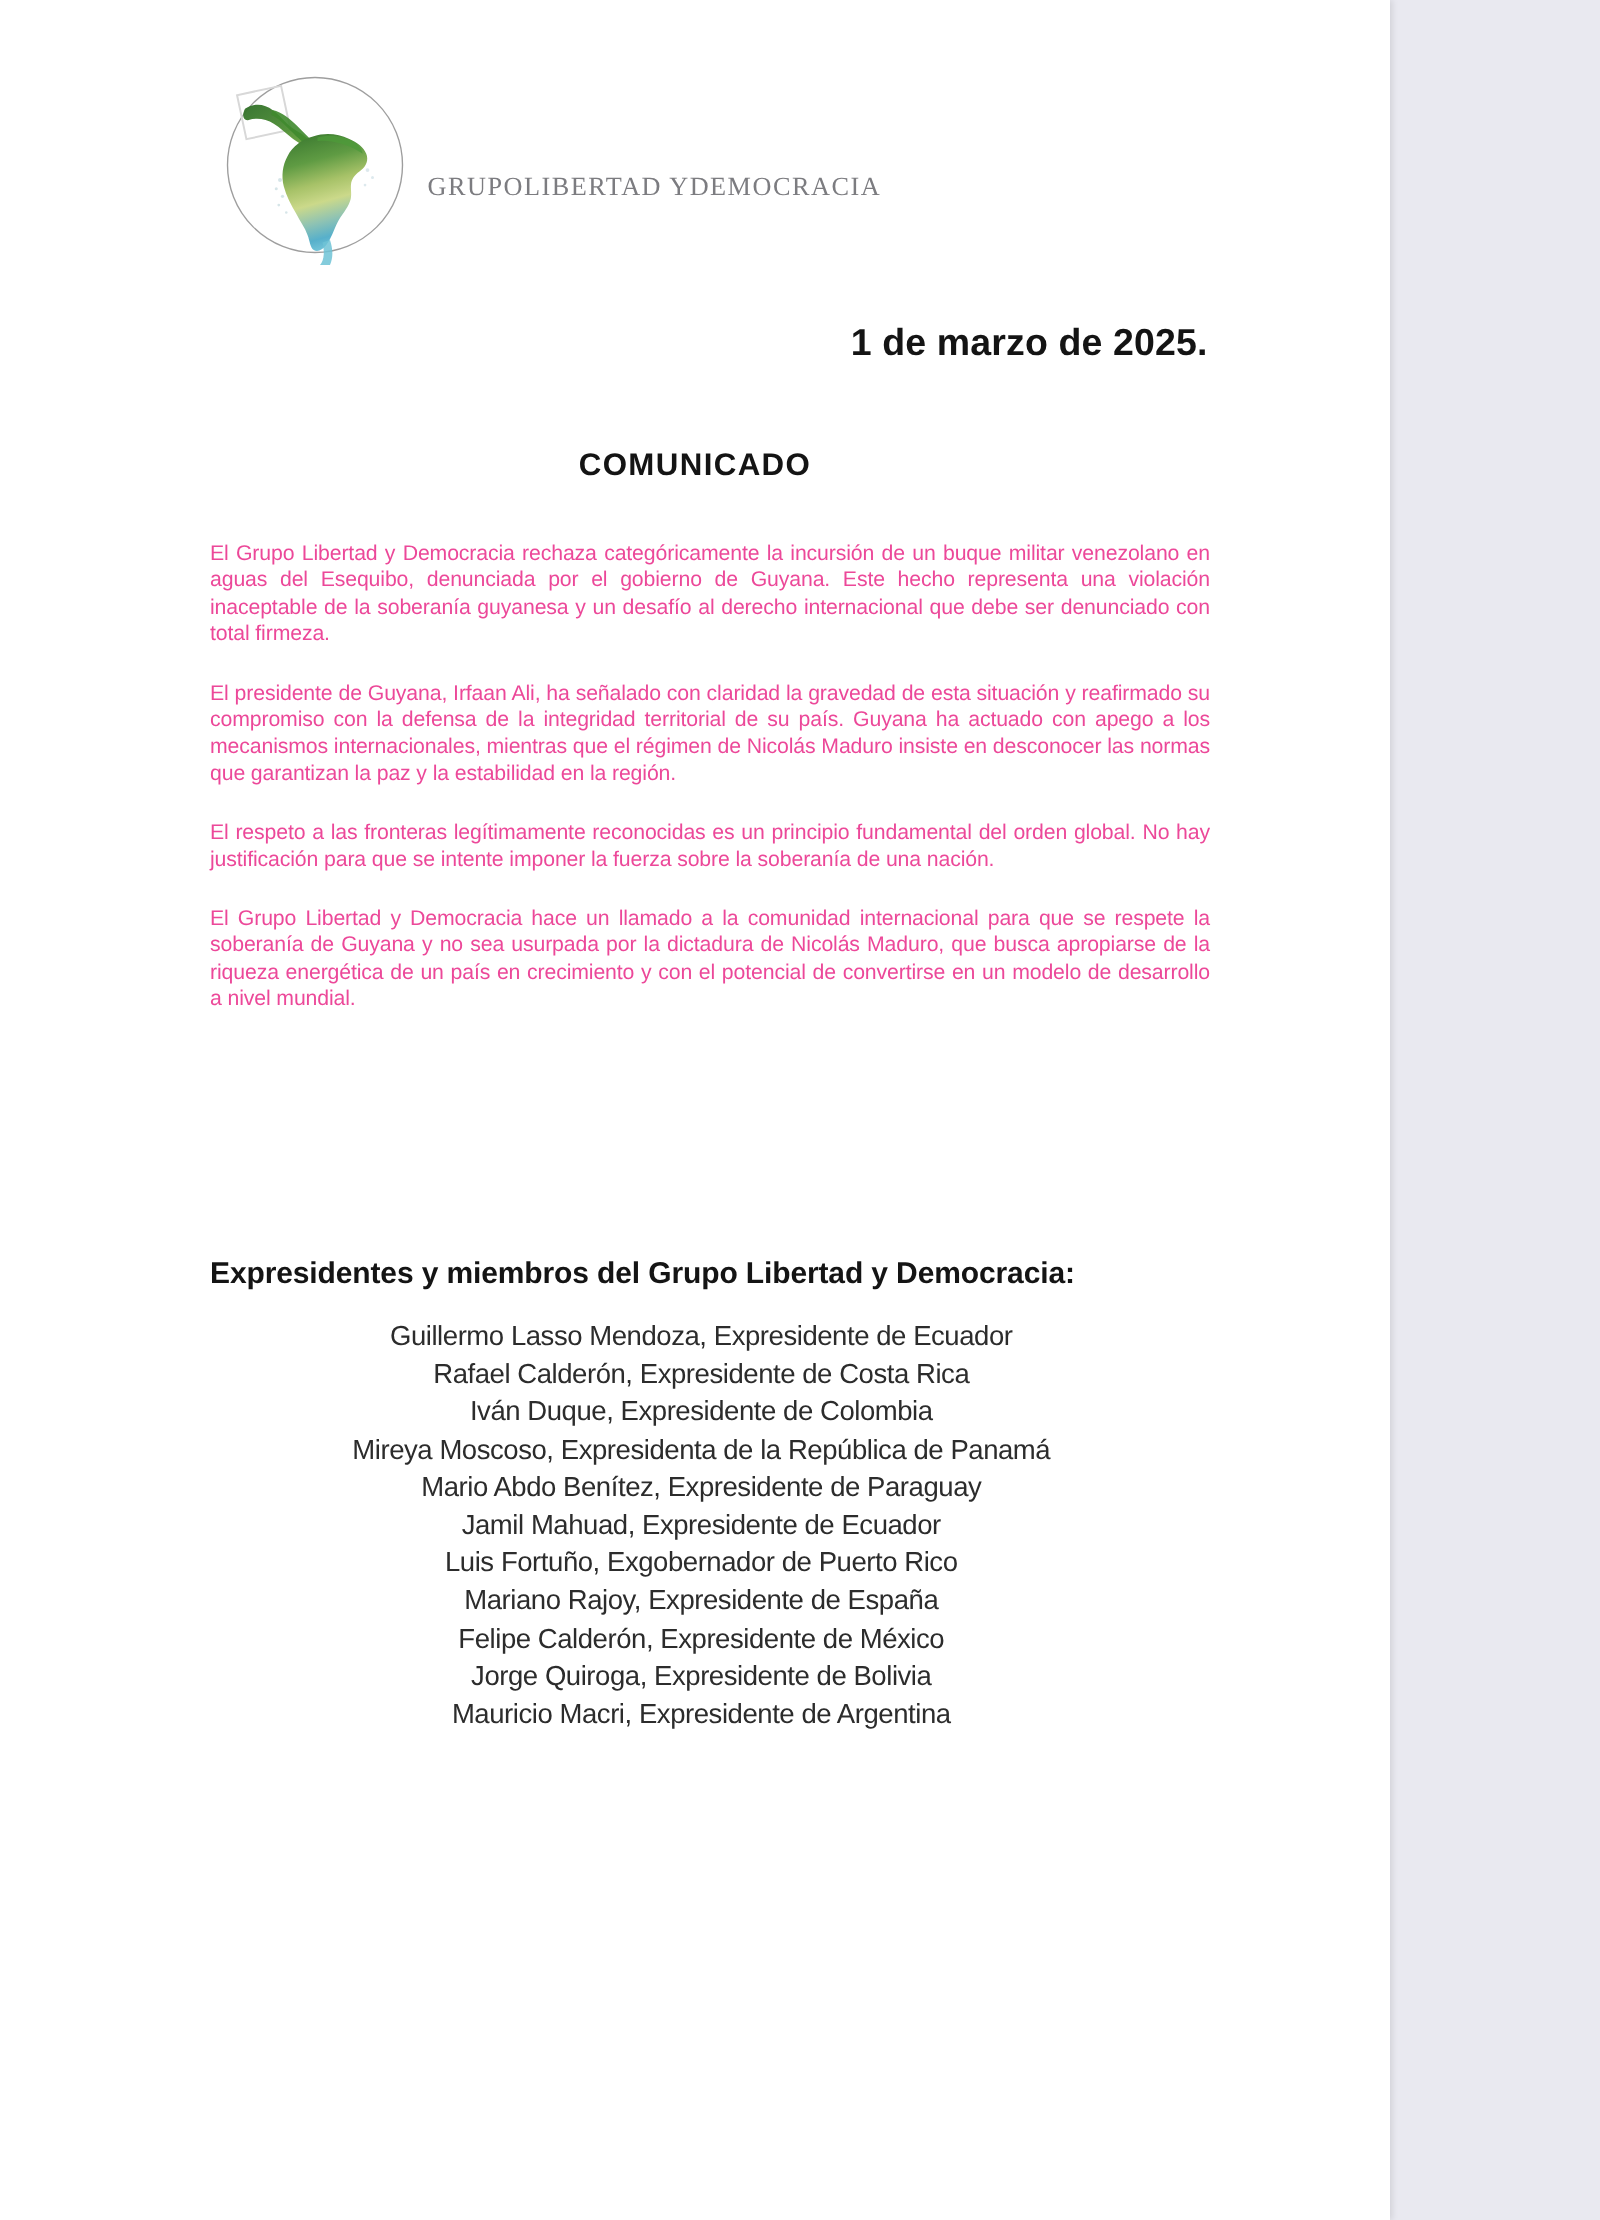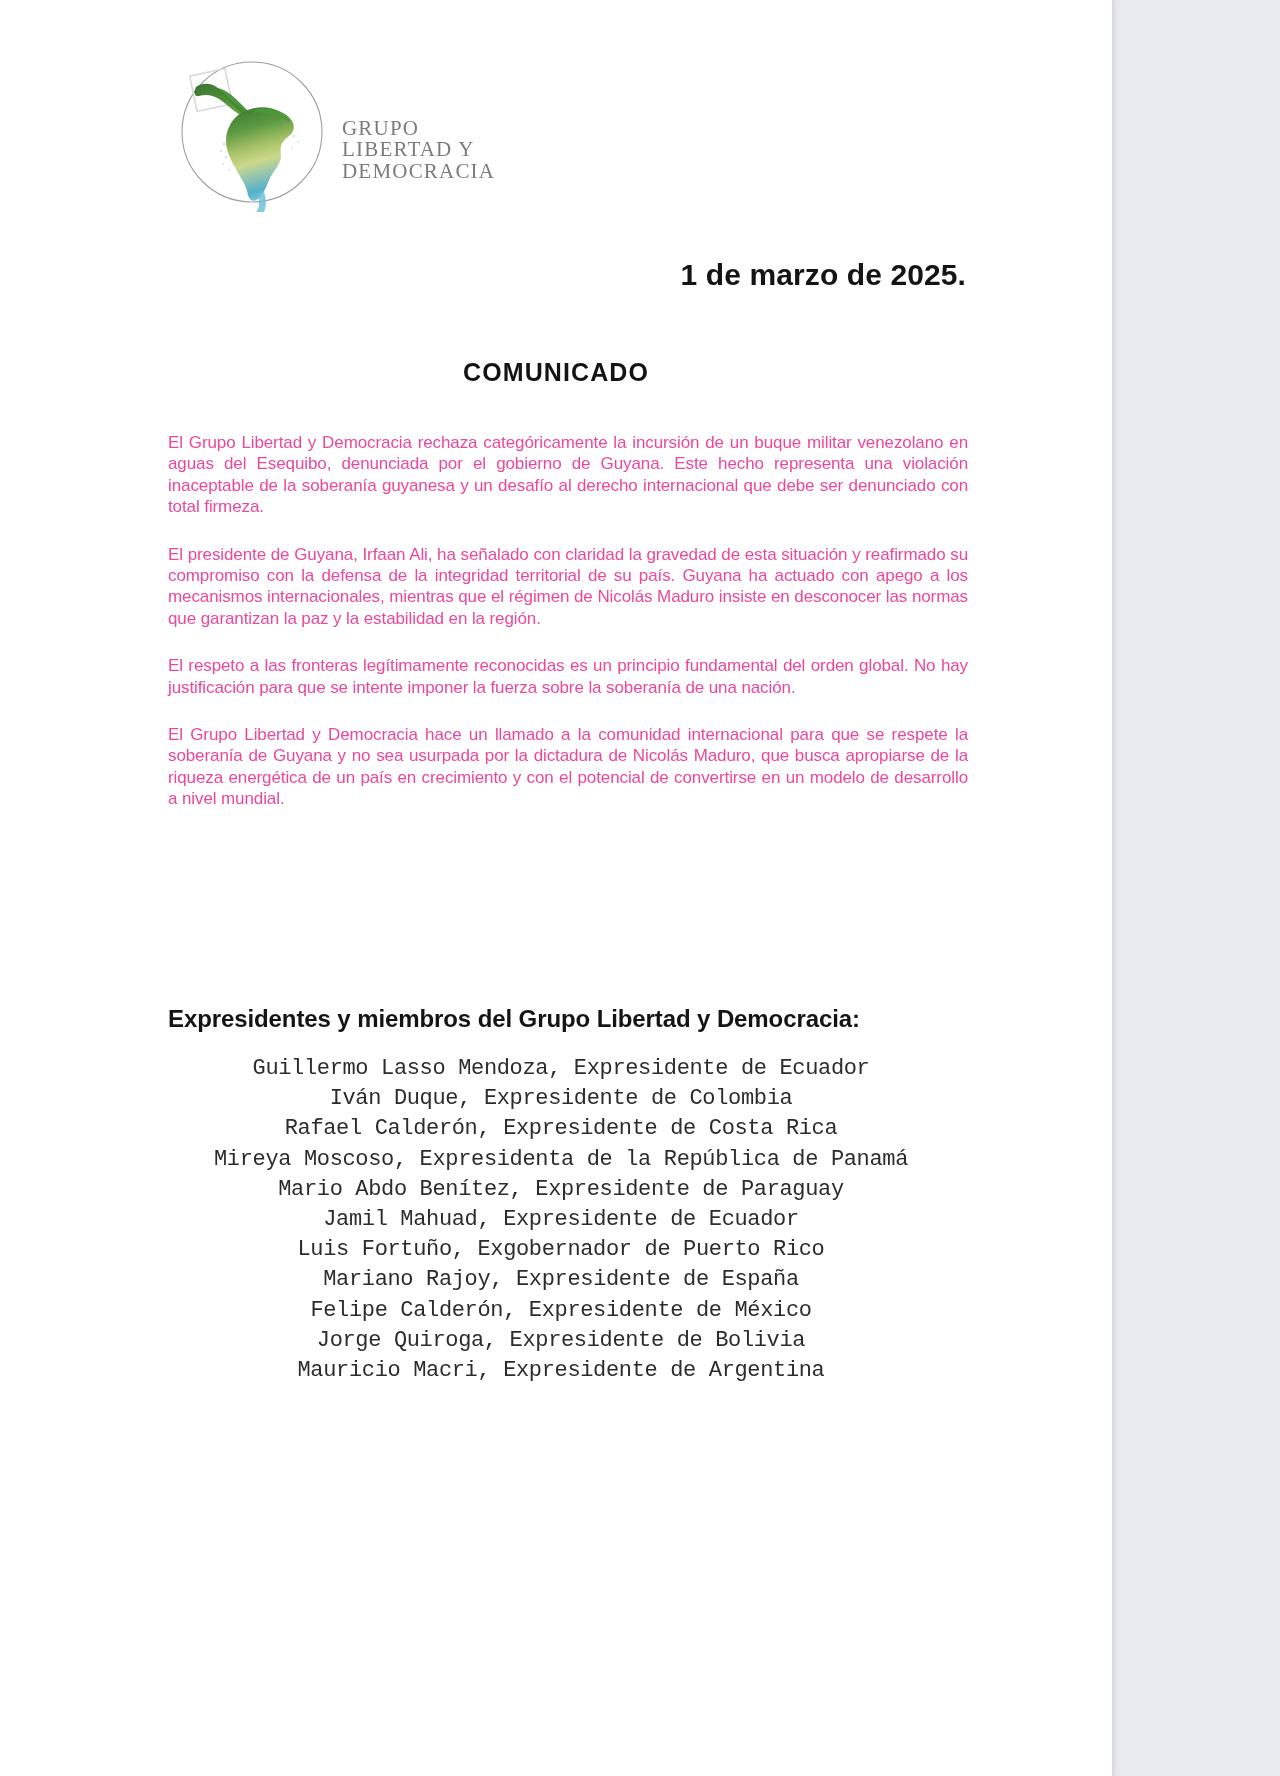--- a/index.html
+++ b/index.html
@@ -65,21 +65,20 @@
   .logo-mark {
     position: relative;
     width: 160px;
     height: 160px;
     flex: 0 0 160px;
   }
   .logo-mark svg { display: block; }
 
   .logo-words {
     display: flex;
-    flex-direction: column;
     justify-content: center;
     padding-top: 36px;
   }
   .logo-words span {
     font-family: "Liberation Serif", serif;
     font-size: 21px;
     letter-spacing: 1.2px;
     line-height: 1.03;
     color: #7c7c80;
     white-space: nowrap;
@@ -142,21 +141,21 @@
     position: absolute;
     left: 0;
     right: 0;
     top: 1054px;
     padding-right: 30px;
     text-align: center;
     list-style: none;
     margin: 0;
   }
   .signers-list li {
-    font-family: Liberation Mono, monospace;
+    font-family: Liberation Sans, sans-serif;
     font-size: 22px;
     line-height: 30.2px;
     color: #2c2c2c;
     letter-spacing: -0.35px;
     white-space: nowrap;
   }
 </style>
 </head>
 <body>
 
@@ -250,22 +249,22 @@
         <p>El Grupo Libertad y Democracia rechaza categóricamente la incursión de un buque militar venezolano en aguas del Esequibo, denunciada por el gobierno de Guyana. Este hecho representa una violación inaceptable de la soberanía guyanesa y un desafío al derecho internacional que debe ser denunciado con total firmeza.</p>
         <p>El presidente de Guyana, Irfaan Ali, ha señalado con claridad la gravedad de esta situación y reafirmado su compromiso con la defensa de la integridad territorial de su país. Guyana ha actuado con apego a los mecanismos internacionales, mientras que el régimen de Nicolás Maduro insiste en desconocer las normas que garantizan la paz y la estabilidad en la región.</p>
         <p>El respeto a las fronteras legítimamente reconocidas es un principio fundamental del orden global. No hay justificación para que se intente imponer la fuerza sobre la soberanía de una nación.</p>
         <p>El Grupo Libertad y Democracia hace un llamado a la comunidad internacional para que se respete la soberanía de Guyana y no sea usurpada por la dictadura de Nicolás Maduro, que busca apropiarse de la riqueza energética de un país en crecimiento y con el potencial de convertirse en un modelo de desarrollo a nivel mundial.</p>
       </div>
 
       <div class="signers-heading">Expresidentes y miembros del Grupo Libertad y Democracia:</div>
 
       <ul class="signers-list">
         <li>Guillermo Lasso Mendoza, Expresidente de Ecuador</li>
+        <li>Rafael Calderón, Expresidente de Costa Rica</li>
         <li>Iván Duque, Expresidente de Colombia</li>
-        <li>Rafael Calderón, Expresidente de Costa Rica</li>
         <li>Mireya Moscoso, Expresidenta de la República de Panamá</li>
         <li>Mario Abdo Benítez, Expresidente de Paraguay</li>
         <li>Jamil Mahuad, Expresidente de Ecuador</li>
         <li>Luis Fortuño, Exgobernador de Puerto Rico</li>
         <li>Mariano Rajoy, Expresidente de España</li>
         <li>Felipe Calderón, Expresidente de México</li>
         <li>Jorge Quiroga, Expresidente de Bolivia</li>
         <li>Mauricio Macri, Expresidente de Argentina</li>
       </ul>
 

